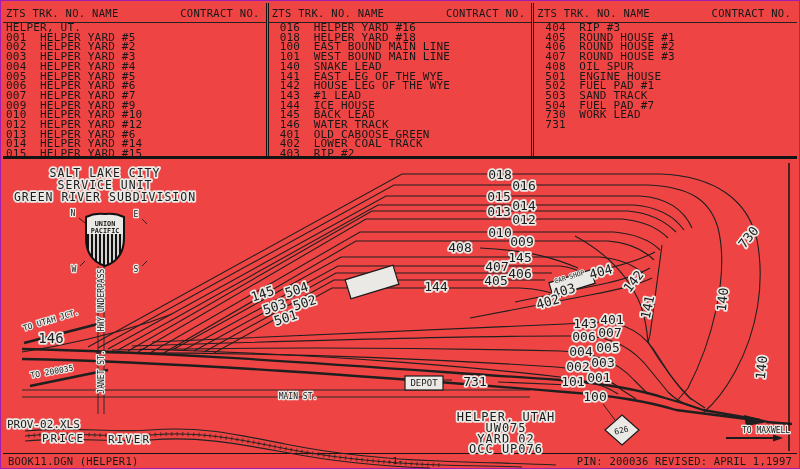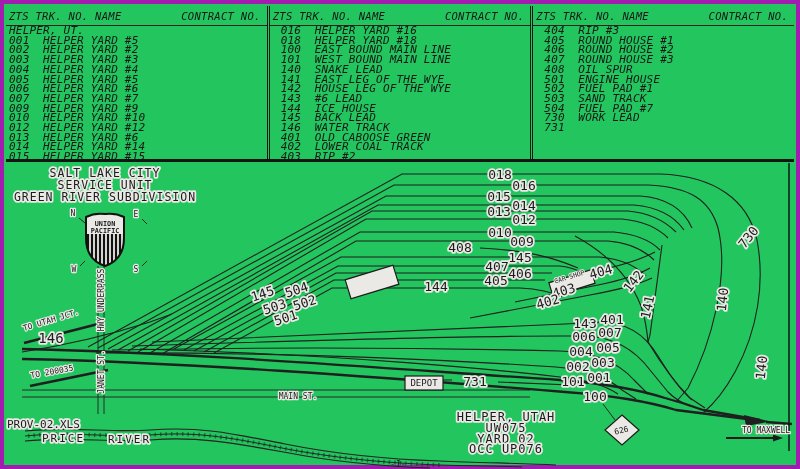--- a/index.html
+++ b/index.html
@@ -1,18 +1,18 @@
 <!DOCTYPE html>
 <html><head>
 <meta charset="utf-8">
 <style>
   html,body{margin:0;padding:0;}
   body{width:800px;height:469px;overflow:hidden;position:relative;
        background:#dedddb;font-family:"DejaVu Sans Mono",monospace;}
-  .sheet{position:absolute;inset:0;background:#22c55e;border:4px solid #a21caf;box-sizing:border-box;font-style:italic;}
+  .sheet{position:absolute;inset:0;background:#ef4444;border:1px solid #a21caf;box-sizing:border-box;}
   
   .tables{position:absolute;left:2px;right:2px;top:2px;height:156px;
           border-bottom:3px solid #141414;box-sizing:border-box;display:flex;
           color:#171717;}
   .tcol{flex:1;padding-top:2px;box-sizing:border-box;overflow:hidden;}
   .colsep{width:3px;border-left:1.5px solid #141414;border-right:1.5px solid #141414;box-sizing:border-box;}
   .thead{display:flex;justify-content:space-between;font-size:10.5px;
          letter-spacing:.3px;padding:2px 6px 1px 3px;height:14px;
          border-bottom:1px solid #222;}
   .tbody{font-size:11px;line-height:9.7px;padding-left:3px;letter-spacing:.2px;}
@@ -137,21 +137,21 @@
             <div class="trow">
               <span class="tno">141</span>
               <span class="tname">EAST LEG OF THE WYE</span>
             </div>
             <div class="trow">
               <span class="tno">142</span>
               <span class="tname">HOUSE LEG OF THE WYE</span>
             </div>
             <div class="trow">
               <span class="tno">143</span>
-              <span class="tname">#6 LEAD</span>
+              <span class="tname">#1 LEAD</span>
             </div>
             <div class="trow">
               <span class="tno">144</span>
               <span class="tname">ICE HOUSE</span>
             </div>
             <div class="trow">
               <span class="tno">145</span>
               <span class="tname">BACK LEAD</span>
             </div>
             <div class="trow">
@@ -222,20 +222,24 @@
               <span class="tname">WORK LEAD</span>
             </div>
             <div class="trow">
               <span class="tno">731</span>
             </div>
           </div>
       </div>
     </div>
   </div>
 
+  <div class="footer">
+    <span>BOOK11.DGN (HELPER1)</span>
+    <span>PIN: 200036 REVISED: APRIL 1,1997</span>
+  </div>
   <span class="pagenum">-1-</span>
 </div>
 
 <svg class="diagram" viewBox="0 0 800 469">
 
   <g stroke="#2a2a2a" stroke-width="1" fill="none">
     <path d="M98,266 L98,414"></path>
       <path d="M104,266 L104,414"></path>
     <path d="M22,390 L530,390"></path>
       <path d="M22,397 L530,397"></path>

